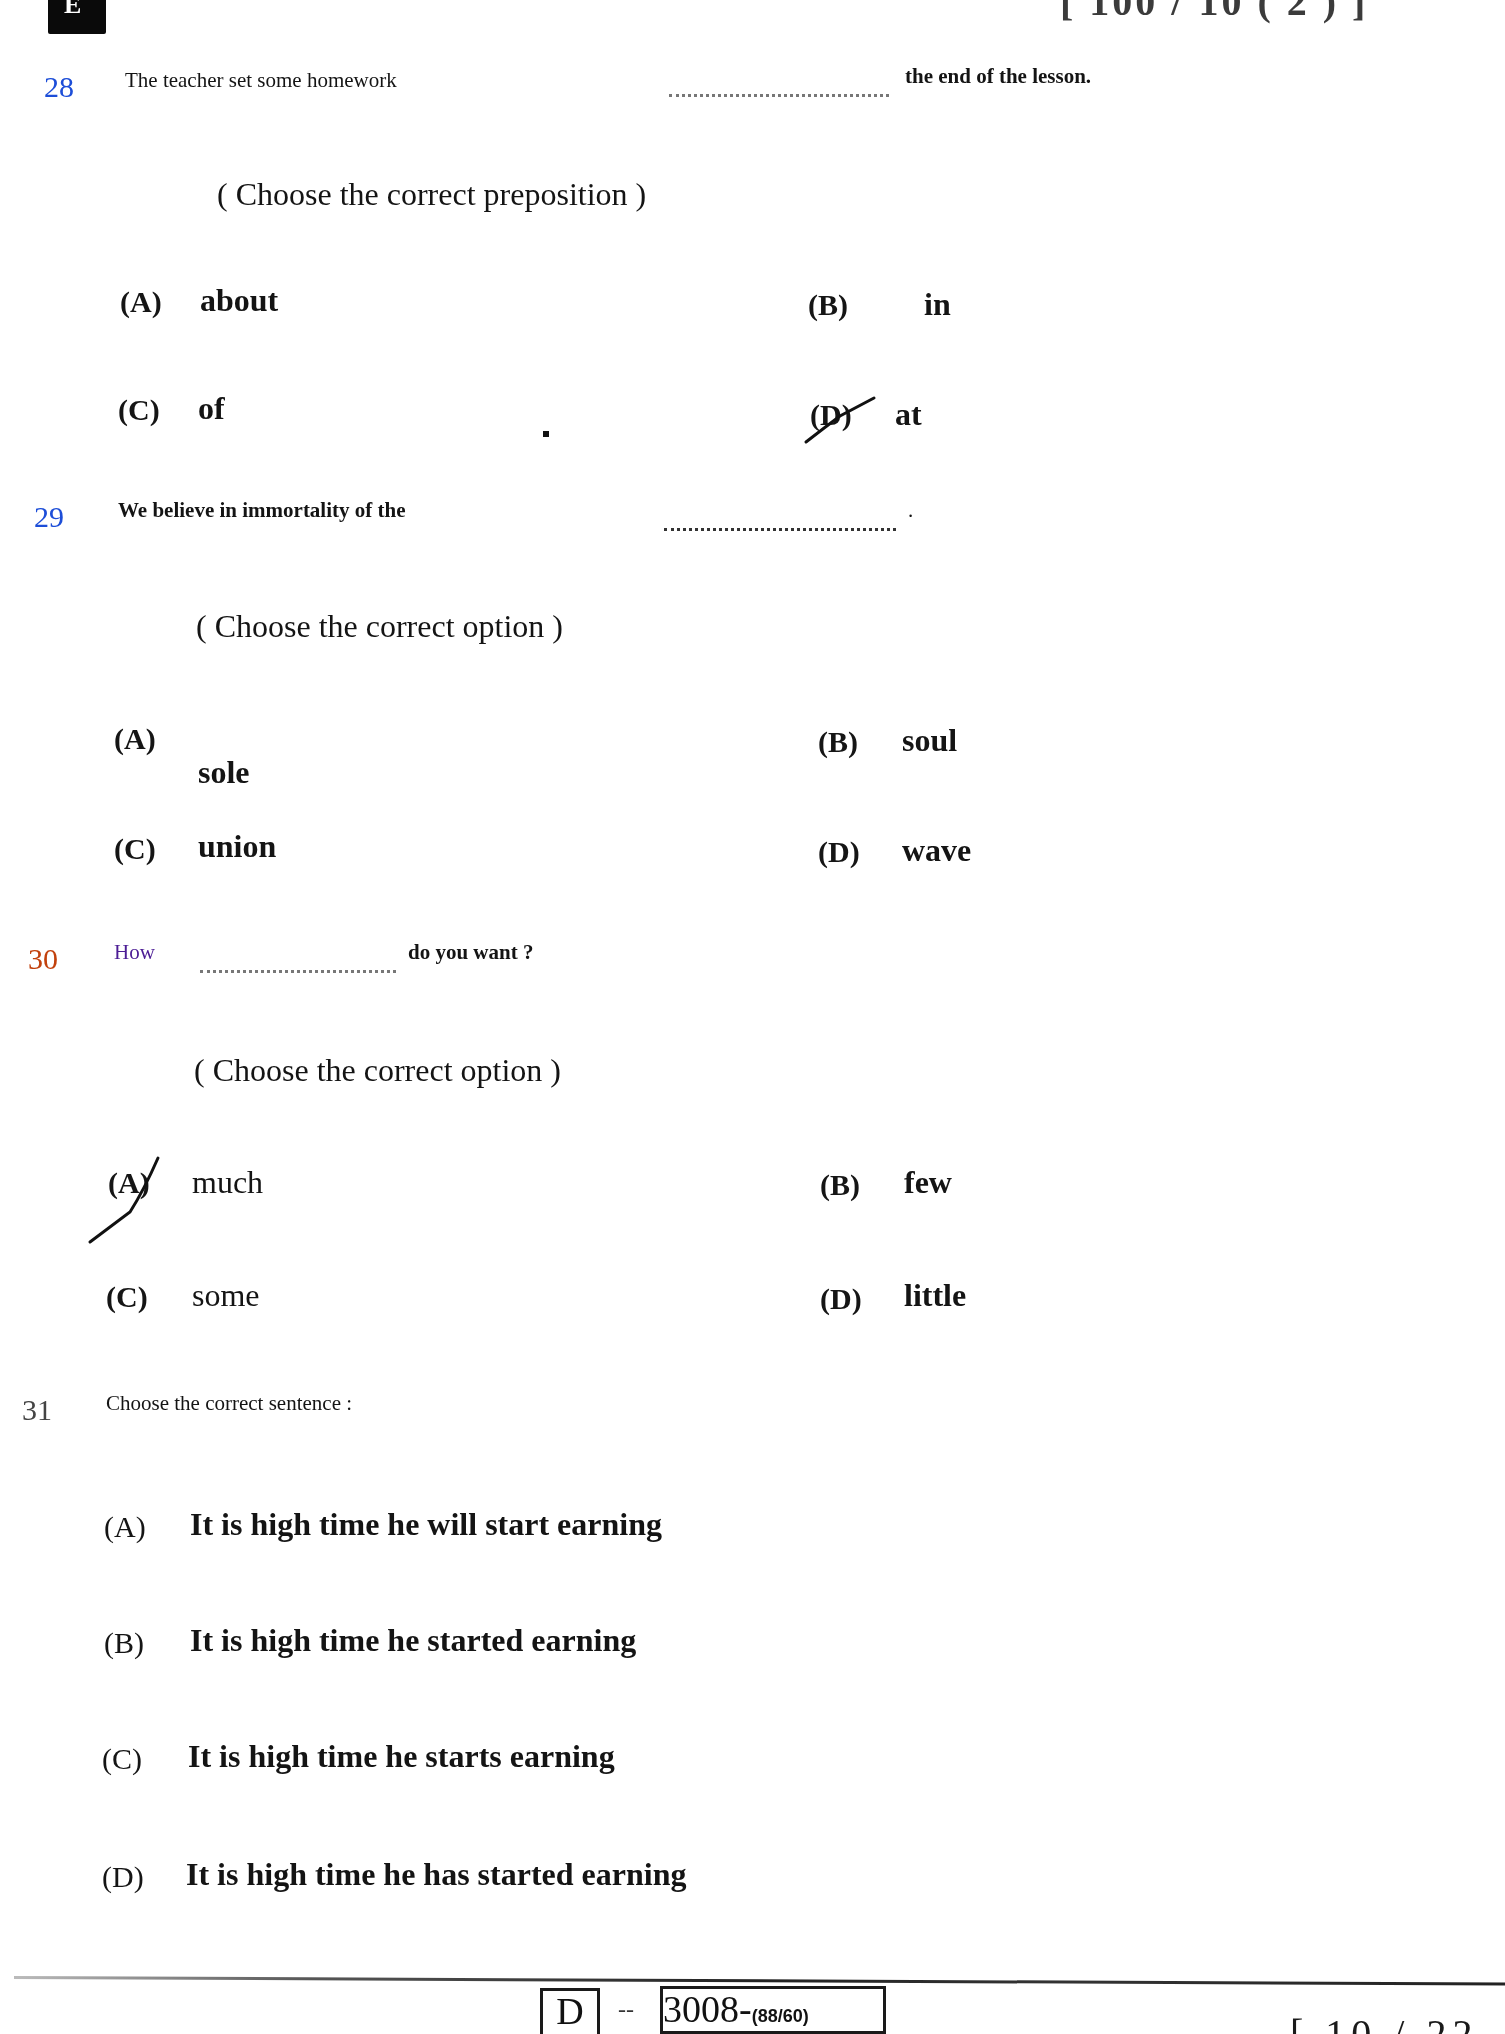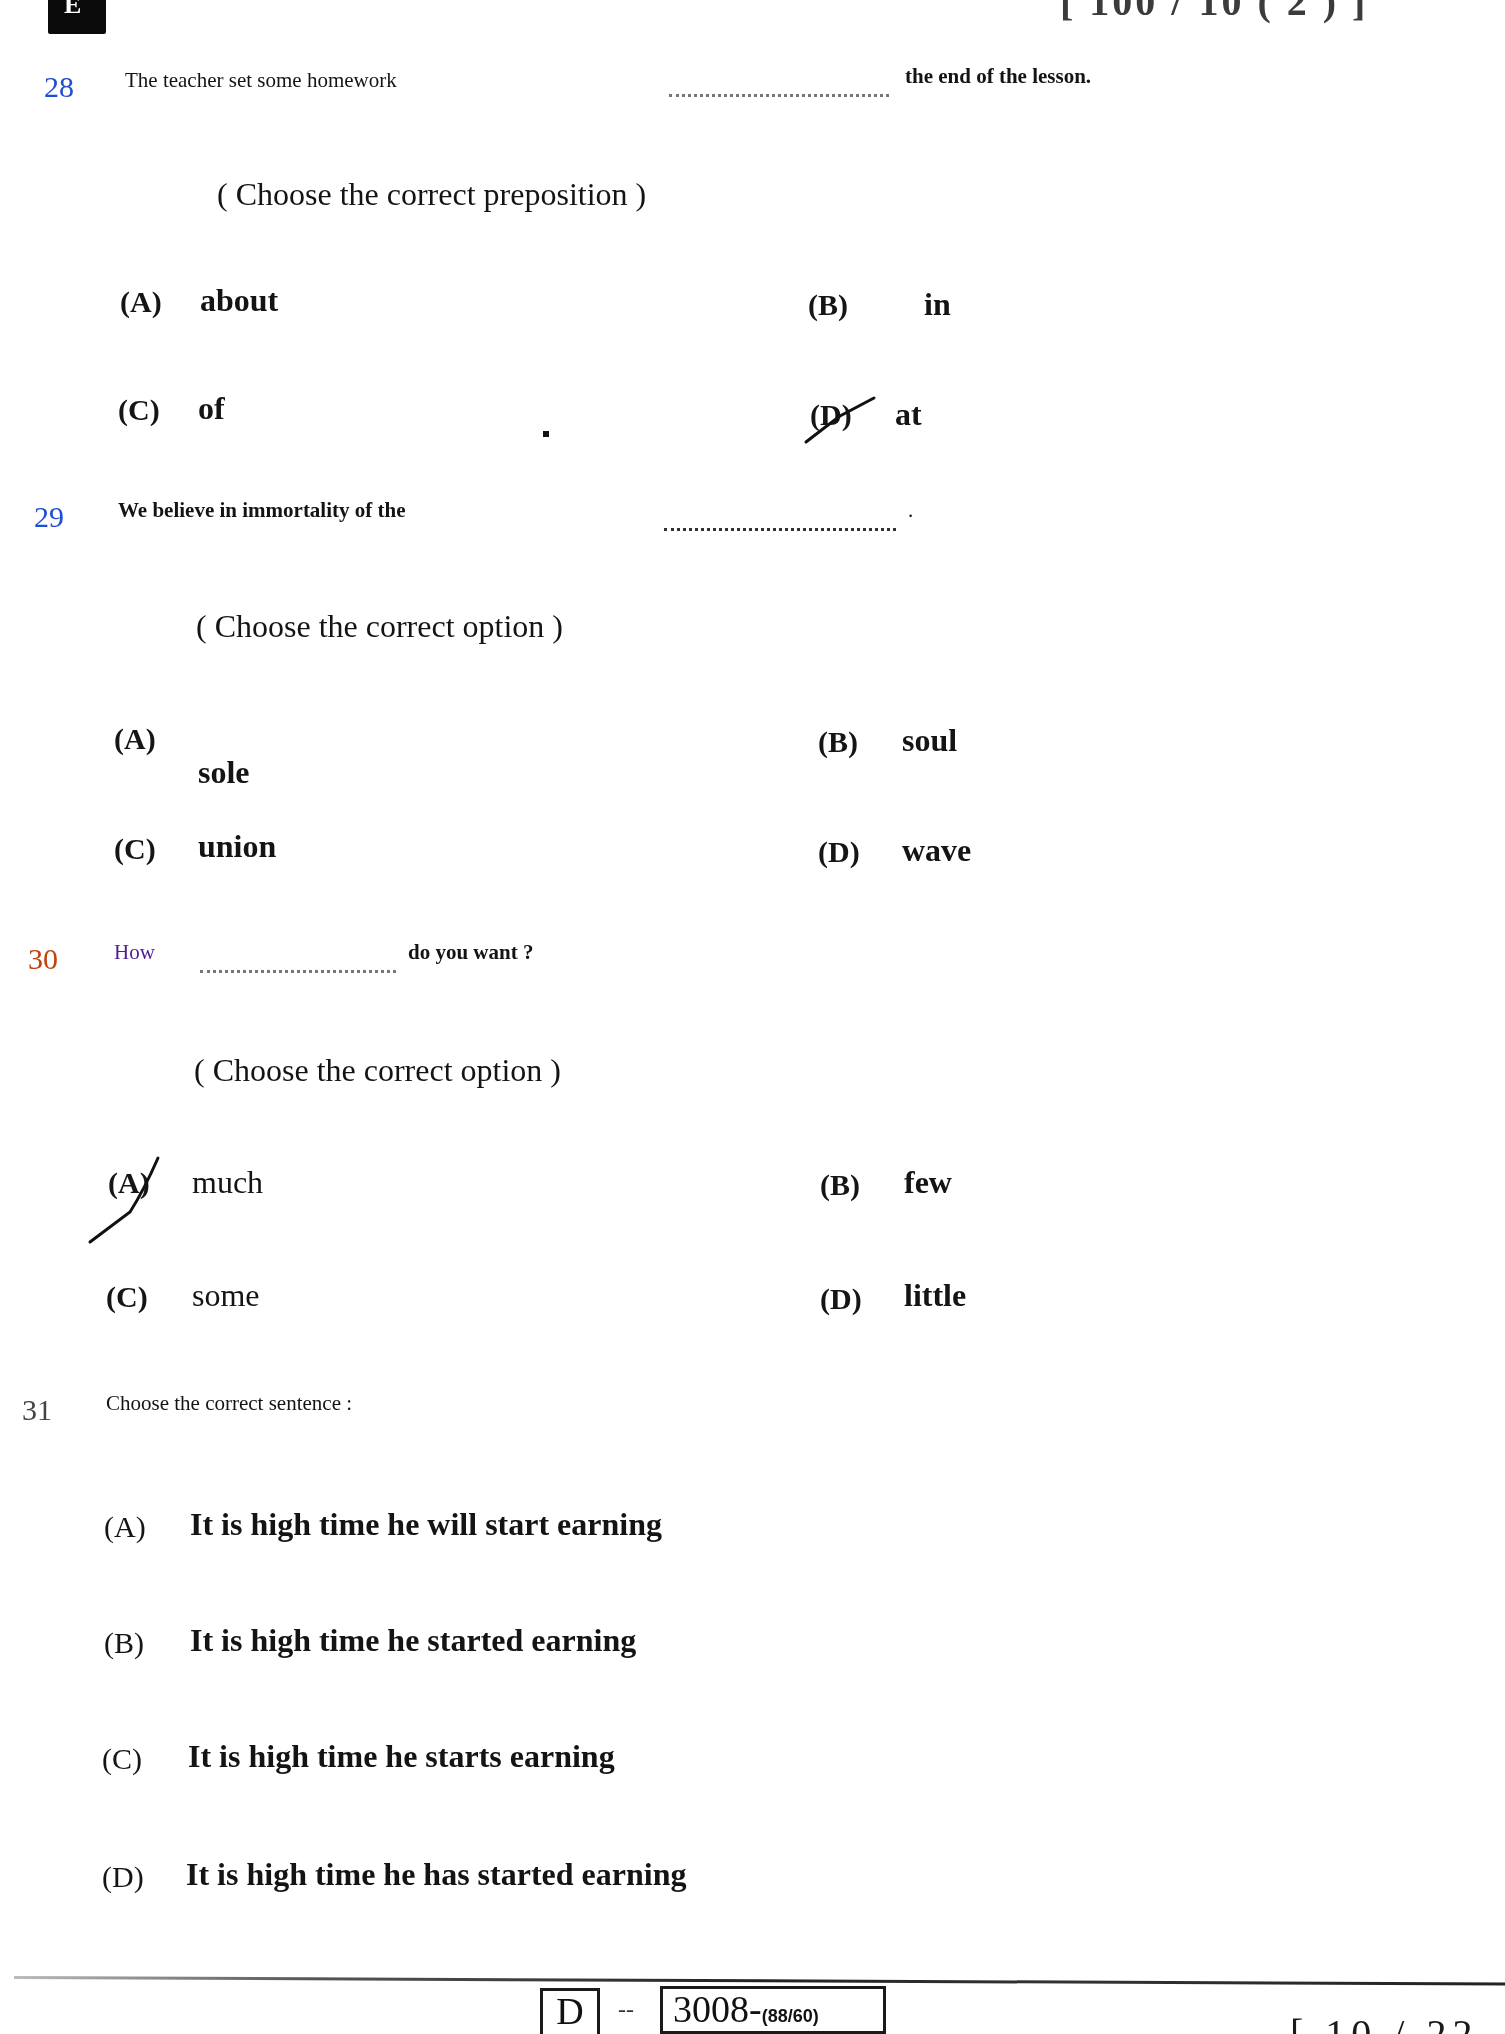--- a/index.html
+++ b/index.html
@@ -220,16 +220,16 @@
 
   <span class="abs opt-label" style="left:102px; top:1860px; font-weight:normal;">(D)</span>
   <span class="abs opt-text" style="left:186px; top:1856px;">It is high time he has started earning</span>
 </div>
 
 <div class="footer-rule"></div>
 <div class="footer-box" style="left:540px; top:1988px; width:54px; height:46px;">
   <span>D</span>
 </div>
 <span class="footer-dash">--</span>
-<div class="footer-box" style="left:660px; top:1986px; width:226px; height:48px; text-align:left; padding-left:10px; box-sizing:border-box;">
+<div class="footer-box" style="left:660px; top:1986px; width:226px; height:48px; text-align:left; box-sizing:border-box;">
   <span>3008-</span><small>(88/60)</small>
 </div>
 <span class="footer-right">[ 10 / 22</span>
 
 </body></html>

